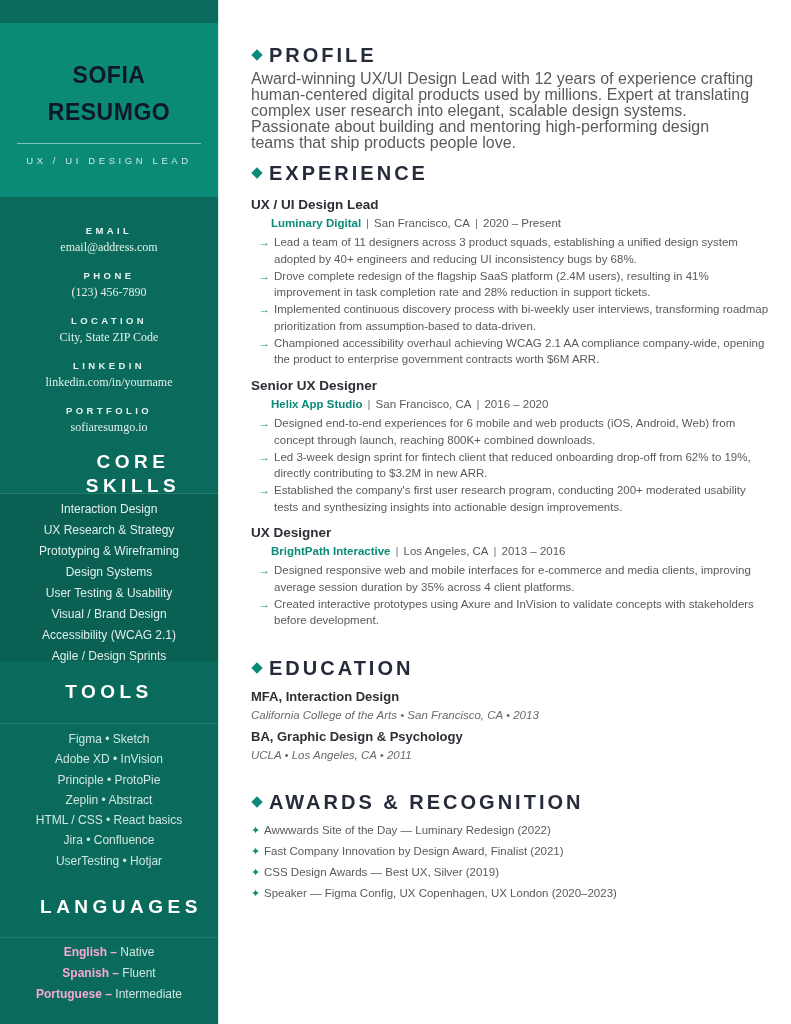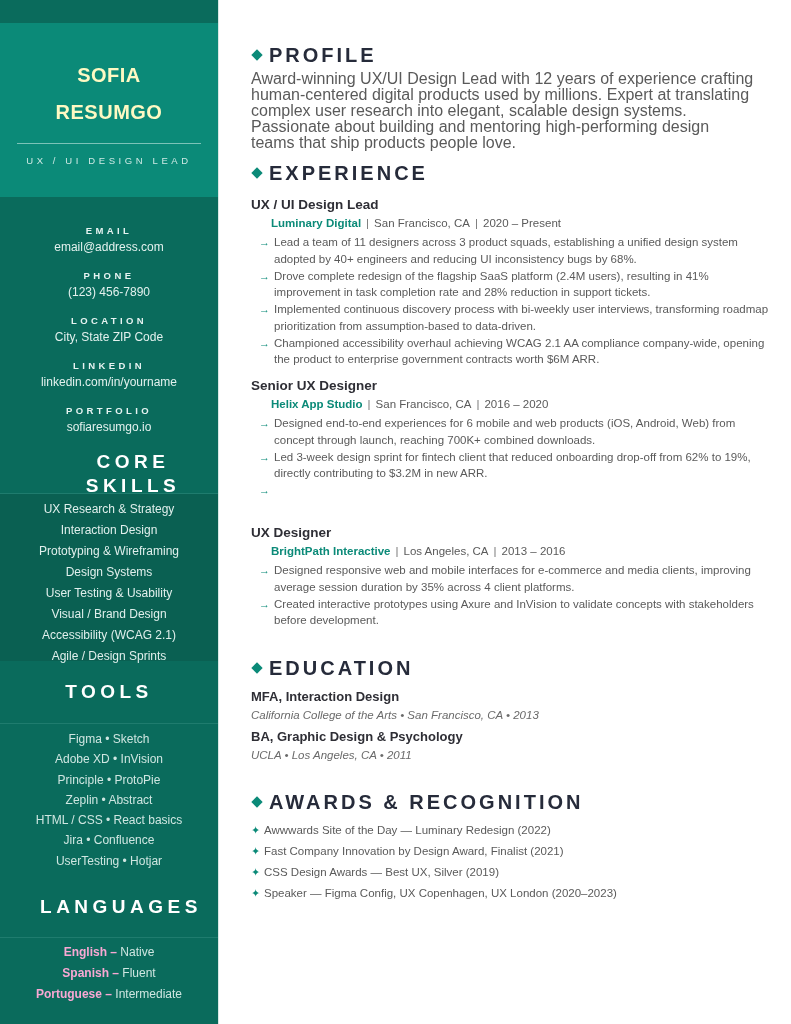--- a/index.html
+++ b/index.html
@@ -10,38 +10,38 @@
   .sidebar {
     position: absolute; left: 0; top: 0; width: 219px; height: 1024px;
     background: #0a6b5c; color: #ffffff; text-align: center;
     border-right: 1px solid #d9e7e4;
   }
   .top-band { height: 23px; background: #0a6b5c; }
   .header {
     height: 174px; background: #0b8a78; padding-top: 34px;
   }
   .name {
-    font-size: 20px; font-weight: bold; line-height: 37px; color: #fef9c3;
+    font-size: 23px; font-weight: bold; line-height: 37px; color: #0f172a;
     letter-spacing: 0.5px;
   }
   .name-rule {
     width: 184px; height: 1px; background: #7cc3b8; margin: 12px auto 0;
   }
   .role {
     font-size: 9.5px; letter-spacing: 3.6px; color: #cfeae5; margin-top: 11px;
   }
 
   .contact { padding-top: 28px; }
   .contact-item { margin-bottom: 15px; }
   .contact-label {
     font-size: 9.5px; font-weight: bold; letter-spacing: 3.4px; color: #e6f3f1;
     line-height: 12px;
   }
   .contact-value {
-    font-size: 12px; color: #e3f1ee; margin-top: 3px; line-height: 15px;
+    font-size: 12px; color: #e3f1ee; margin-top: 3px; line-height: 15px; font-family: Liberation Serif, serif;
   }
 
   .side-heading {
     font-size: 19px; font-weight: bold; letter-spacing: 4.5px; color: #ffffff;
     line-height: 24px;
   }
   .skills-heading-wrap { padding-top: 0px; height: 43px; margin-top: 11px; margin-left: 48px; }
   .side-divider { height: 1px; background: #1f7c6e; }
   .skills-list {
     background: #0a6052; padding-top: 5px; height: 167px;
@@ -136,22 +136,22 @@
       <div class="contact-label">PORTFOLIO</div>
       <div class="contact-value">sofiaresumgo.io</div>
     </div>
   </div>
 
   <div class="skills-heading-wrap">
     <div class="side-heading">CORE SKILLS</div>
   </div>
   <div class="side-divider"></div>
   <div class="skills-list">
+    <div class="skill-item">Interaction Design</div>
     <div class="skill-item">UX Research &amp; Strategy</div>
-    <div class="skill-item">Interaction Design</div>
     <div class="skill-item">Prototyping &amp; Wireframing</div>
     <div class="skill-item">Design Systems</div>
     <div class="skill-item">User Testing &amp; Usability</div>
     <div class="skill-item">Visual / Brand Design</div>
     <div class="skill-item">Accessibility (WCAG 2.1)</div>
     <div class="skill-item">Agile / Design Sprints</div>
   </div>
 
   <div class="tools-heading-wrap">
     <div class="side-heading">TOOLS</div>
@@ -212,23 +212,23 @@
       <li><span class="arrow">→</span><span>Championed accessibility overhaul achieving WCAG 2.1 AA compliance company-wide, opening the product to enterprise government contracts worth $6M ARR.</span></li>
     </ul>
   </div>
 
   <div class="job" style="top:377px;">
     <div class="job-title">Senior UX Designer</div>
     <div class="job-meta">
       <span class="company">Helix App Studio</span><span class="sep">|</span><span>San Francisco, CA</span><span class="sep">|</span><span>2016 – 2020</span>
     </div>
     <ul class="bullets">
-      <li><span class="arrow">→</span><span>Designed end-to-end experiences for 6 mobile and web products (iOS, Android, Web) from concept through launch, reaching 700K+ combined downloads.</span></li>
+      <li><span class="arrow">→</span><span>Designed end-to-end experiences for 6 mobile and web products (iOS, Android, Web) from concept through launch, reaching 800K+ combined downloads.</span></li>
       <li><span class="arrow">→</span><span>Led 3-week design sprint for fintech client that reduced onboarding drop-off from 62% to 19%, directly contributing to $3.2M in new ARR.</span></li>
-      <li><span class="arrow">→</span></li>
+      <li><span class="arrow">→</span><span>Established the company's first user research program, conducting 200+ moderated usability tests and synthesizing insights into actionable design improvements.</span></li>
     </ul>
   </div>
 
   <div class="job" style="top:524px;">
     <div class="job-title">UX Designer</div>
     <div class="job-meta">
       <span class="company">BrightPath Interactive</span><span class="sep">|</span><span>Los Angeles, CA</span><span class="sep">|</span><span>2013 – 2016</span>
     </div>
     <ul class="bullets">
       <li><span class="arrow">→</span><span>Designed responsive web and mobile interfaces for e-commerce and media clients, improving average session duration by 35% across 4 client platforms.</span></li>

